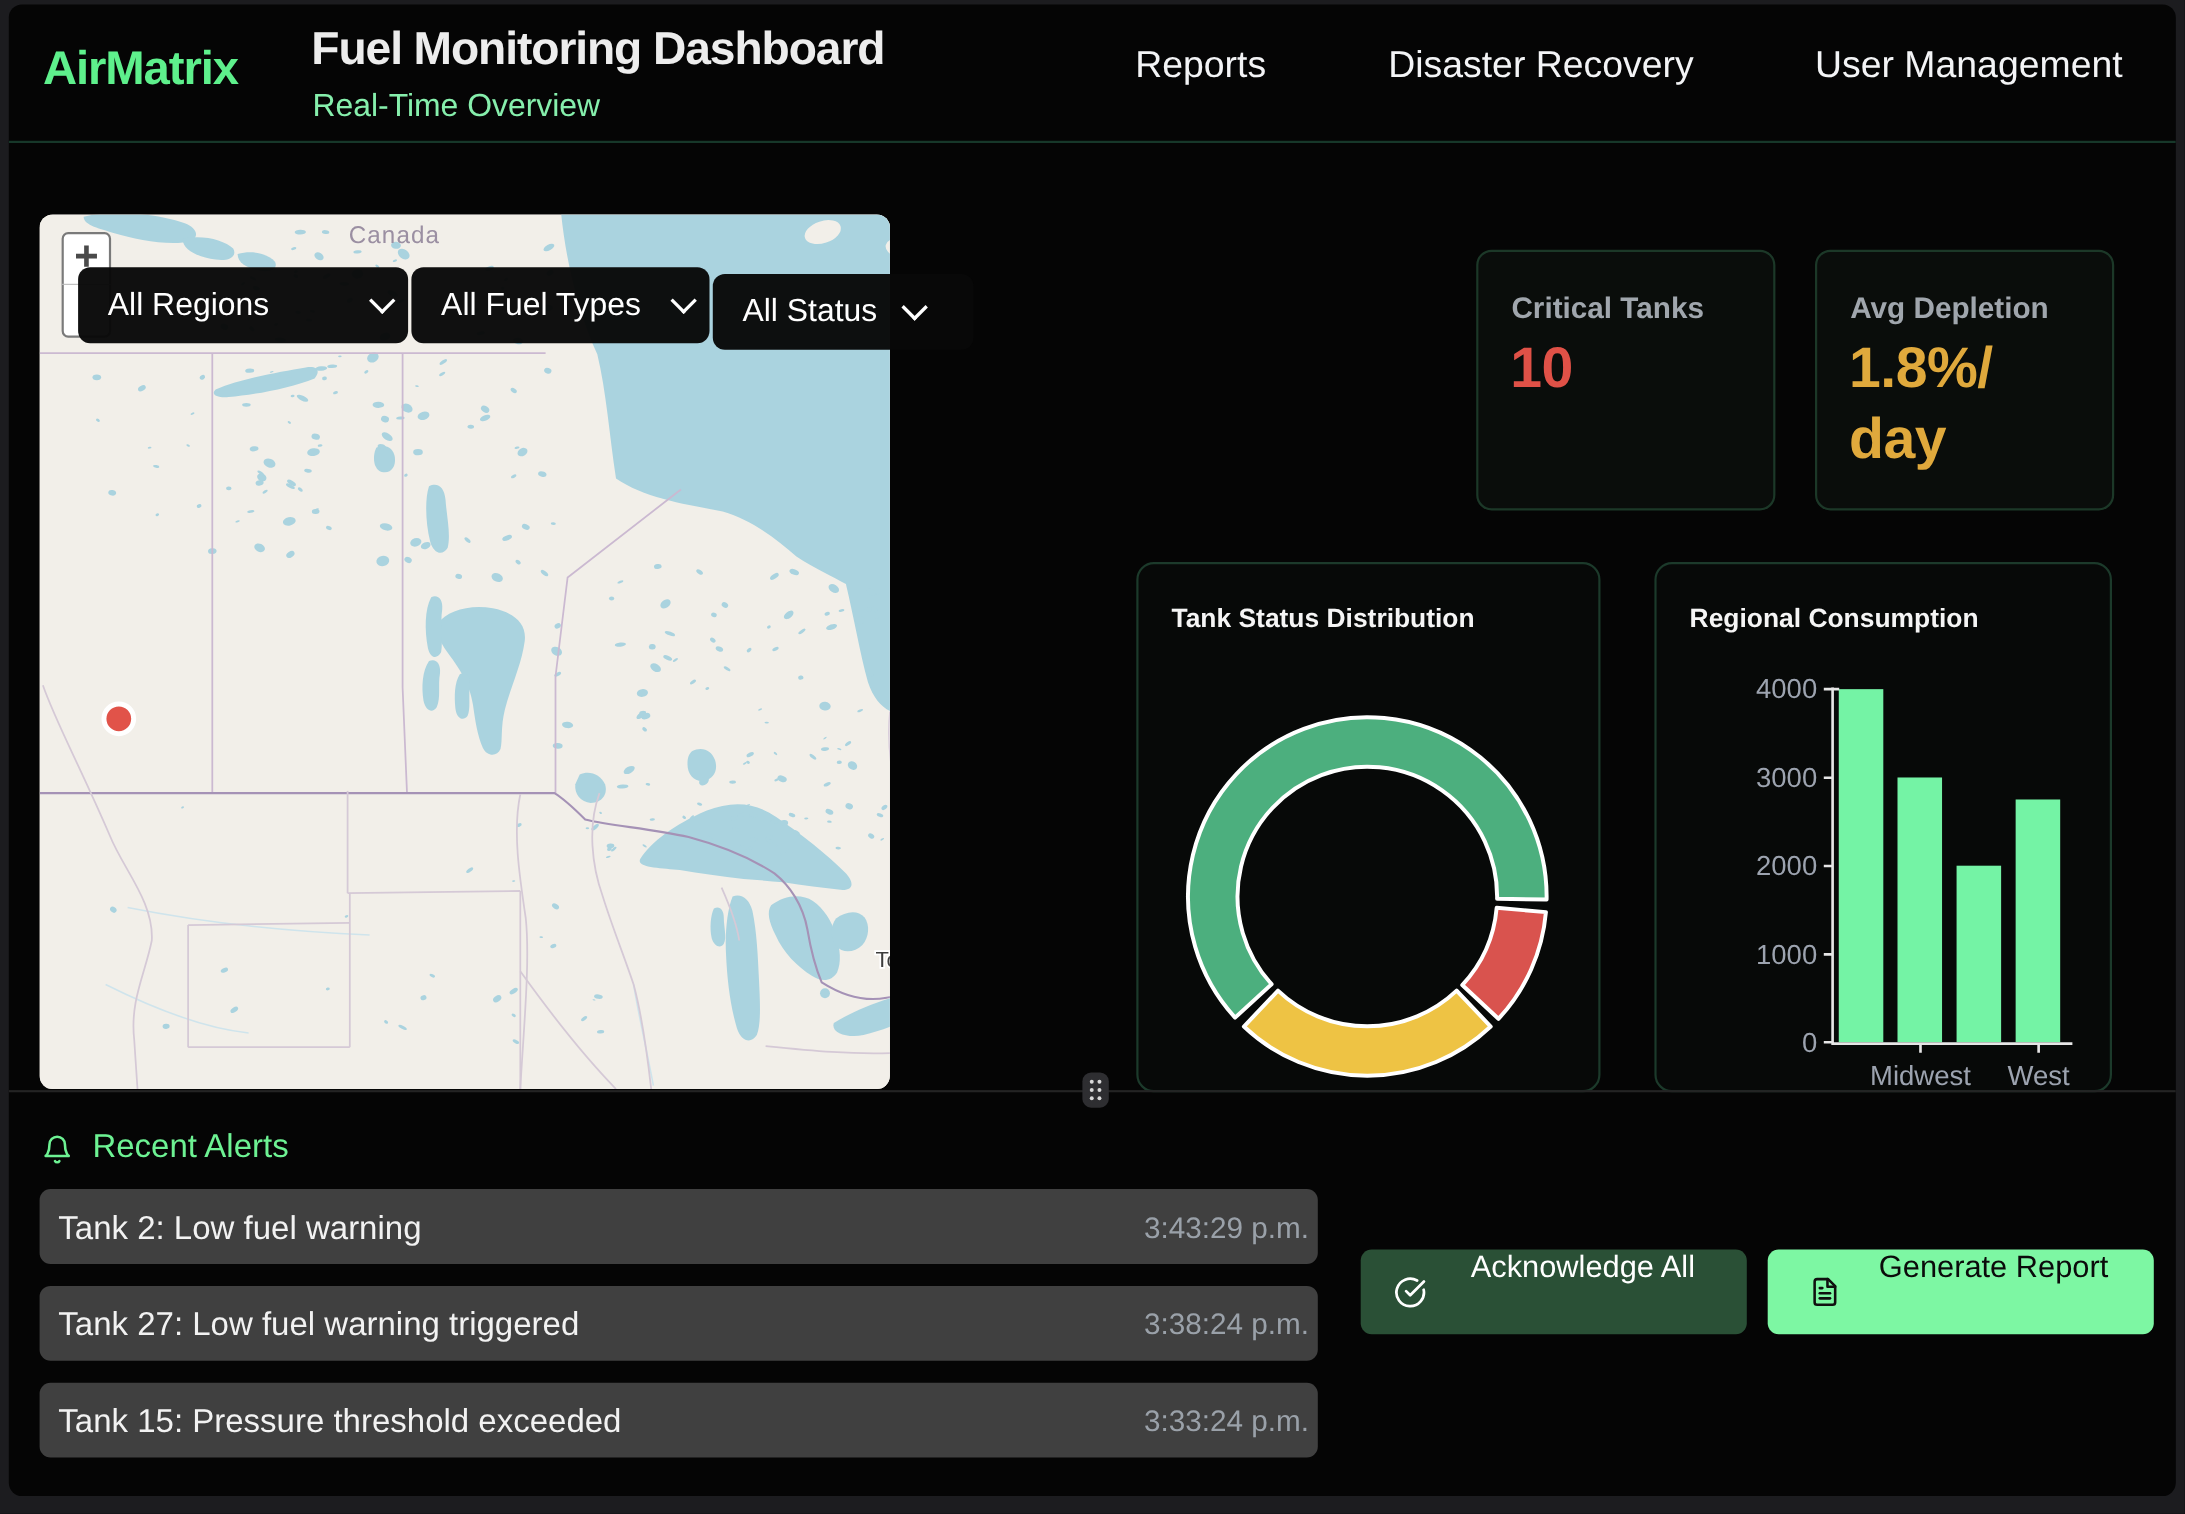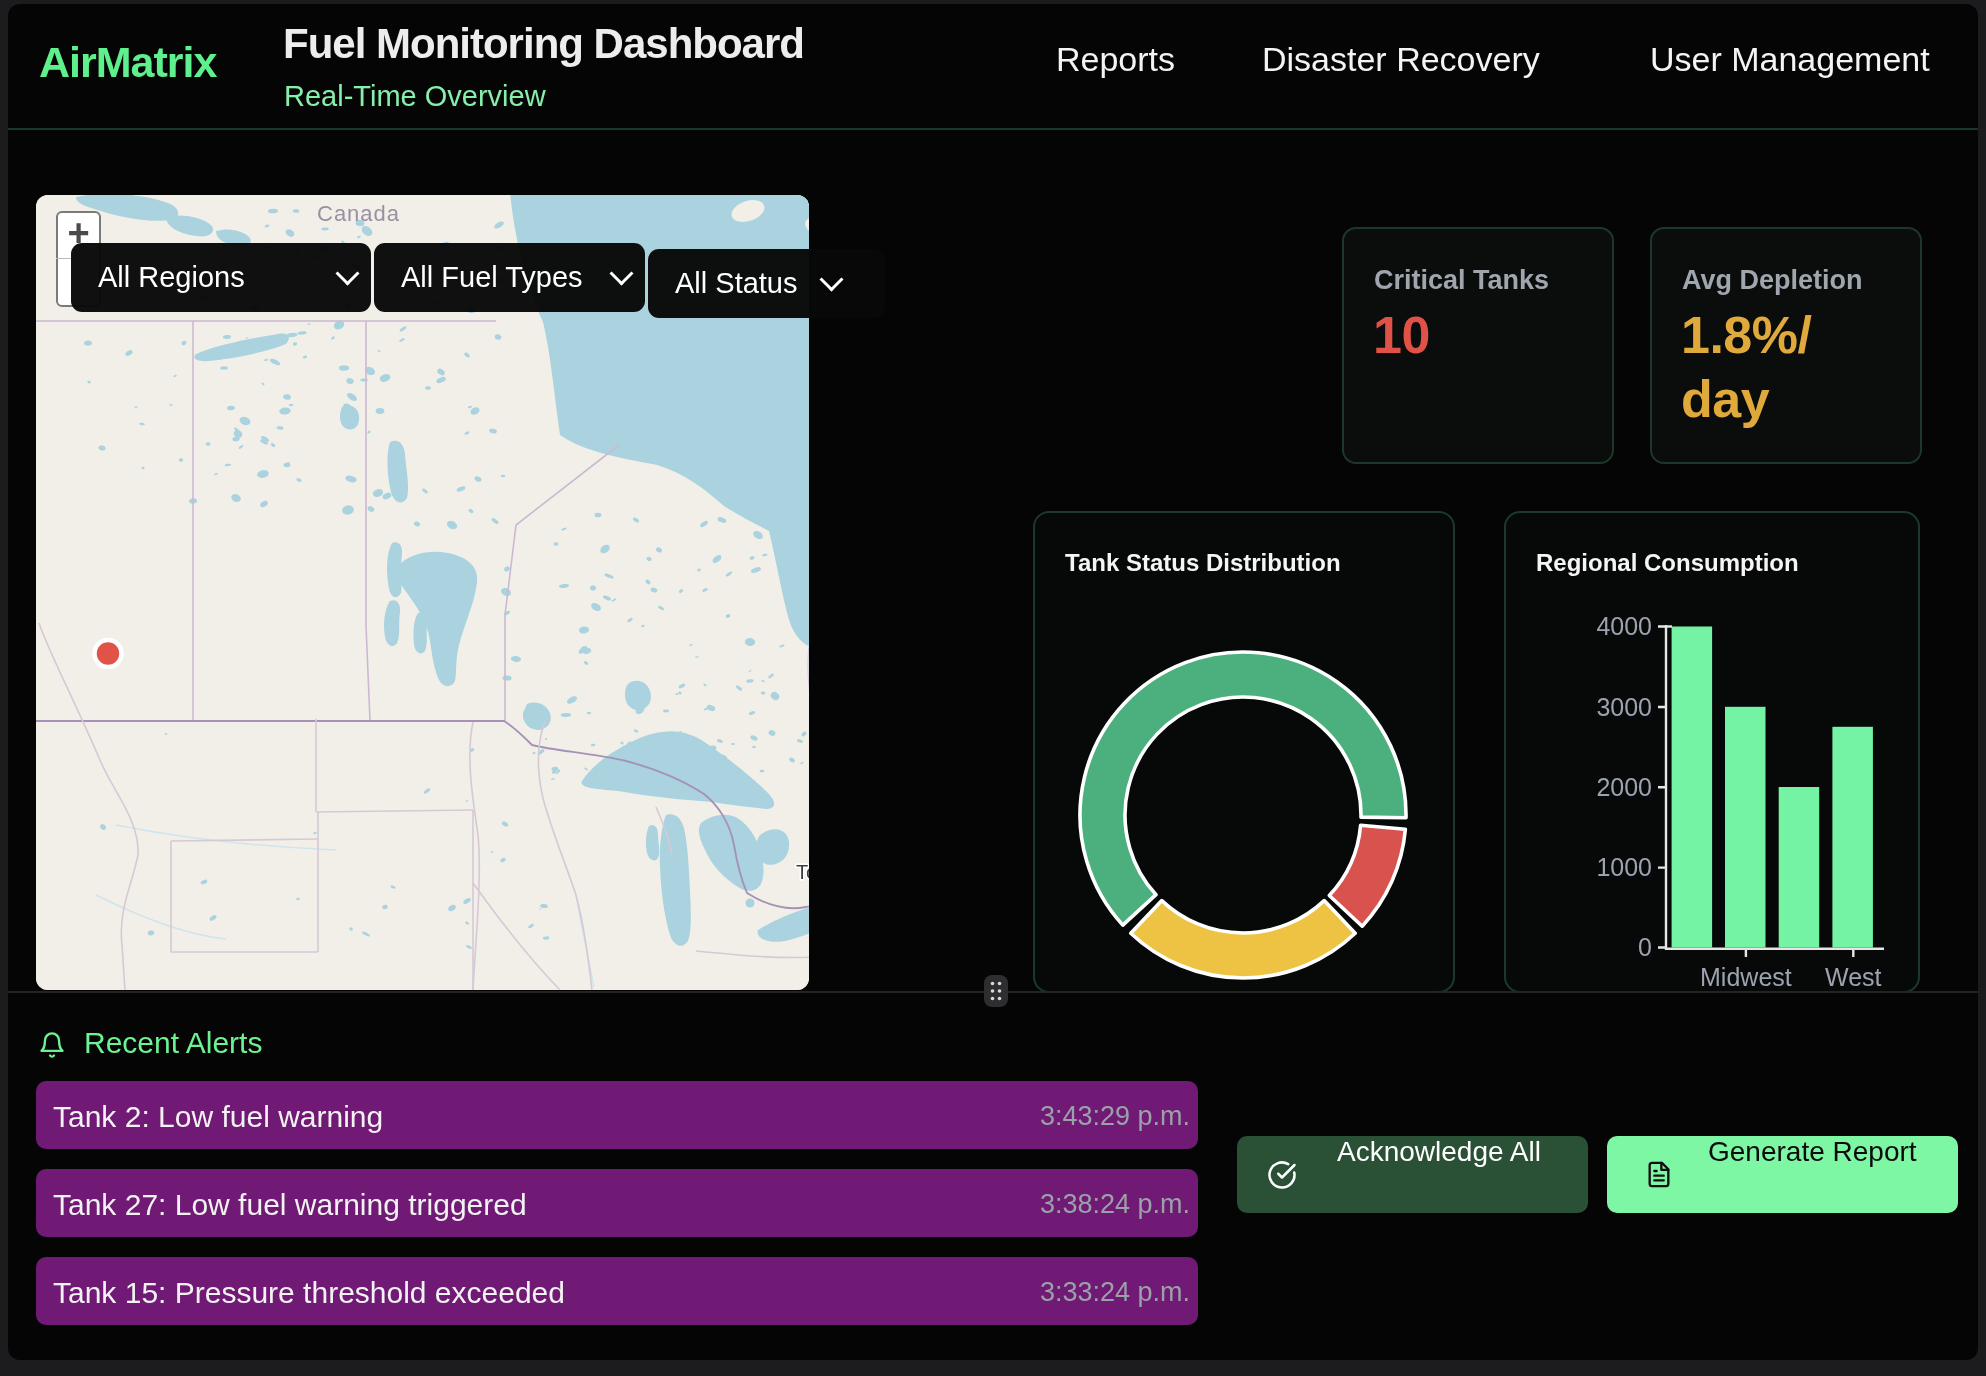--- a/index.html
+++ b/index.html
@@ -17,32 +17,32 @@
 .pill span{white-space:nowrap}
 .chev{width:17px;height:17px;border-right:3px solid #fff;border-bottom:3px solid #fff;transform:rotate(45deg);position:absolute;top:22px}
 
 .scard{position:absolute;top:223px;width:272px;height:237px;background:#0a0d0b;border:2px solid #1c3828;border-radius:14px}
 .slabel{position:absolute;left:30px;top:36px;font-size:27px;font-weight:600;color:#a0a6ad}
 .sval{position:absolute;left:29px;top:74px;font-size:52px;font-weight:bold;line-height:64px;letter-spacing:-.5px}
 
 .ccard{position:absolute;top:507px;background:#070908;border:2px solid #1c3a2b;border-radius:16px}
 .ctitle{position:absolute;left:30px;top:36px;font-size:24px;font-weight:bold;color:#f5f5f5}
 
-.arow{position:absolute;left:28px;width:1162px;height:68px;background:#701a75;border-radius:10px;color:#f2f2f2;font-size:29px}
+.arow{position:absolute;left:28px;width:1162px;height:68px;background:#404040;border-radius:10px;color:#f2f2f2;font-size:29px}
 .arow b{position:absolute;left:17px;top:19px;font-weight:500;font-size:30px}
 .arow i{position:absolute;right:8px;top:20px;font-style:normal;font-size:27px;color:#9aa1a9}
 .btn{position:absolute;top:1132px;height:77px;border-radius:10px;font-size:28px;font-weight:400;display:flex;}
 </style></head>
 <body>
 <div id="panel">
   <div id="hdr">
     <div id="logo">AirMatrix</div>
     <div id="h1">Fuel Monitoring Dashboard</div>
     <div id="sub">Real-Time Overview</div>
-    <div class="nav" style="left:1048px">Reports</div>
+    <div class="nav" style="left:1024px">Reports</div>
     <div class="nav" style="left:1254px">Disaster Recovery</div>
     <div class="nav" style="left:1642px">User Management</div>
   </div>
 
   <div id="map"><svg width="959" height="795" viewBox="0 0 959 795">
         <rect width="959" height="795" fill="#f2efe9"></rect>
         <path fill="#aad3df" d="M474,-2 C479,48 492,95 507,127 C515,160 518,200 524,240 C550,258 590,264 621,270 C648,278 670,295 688,311 C705,322 722,330 733,336 C740,365 746,400 753,425 C758,440 766,449 775,452 C786,448 794,436 800,420 C807,395 811,365 814,338 C832,327 848,305 856,281 C860,260 858,235 847,210 C838,190 828,170 824,150 C822,100 824,50 826,-2 Z"></path>
         <g fill="#f2efe9">
           <ellipse cx="712" cy="16" rx="17" ry="10" transform="rotate(-18 712 16)"></ellipse>
           <ellipse cx="780" cy="30" rx="11" ry="8" transform="rotate(12 780 30)"></ellipse>

